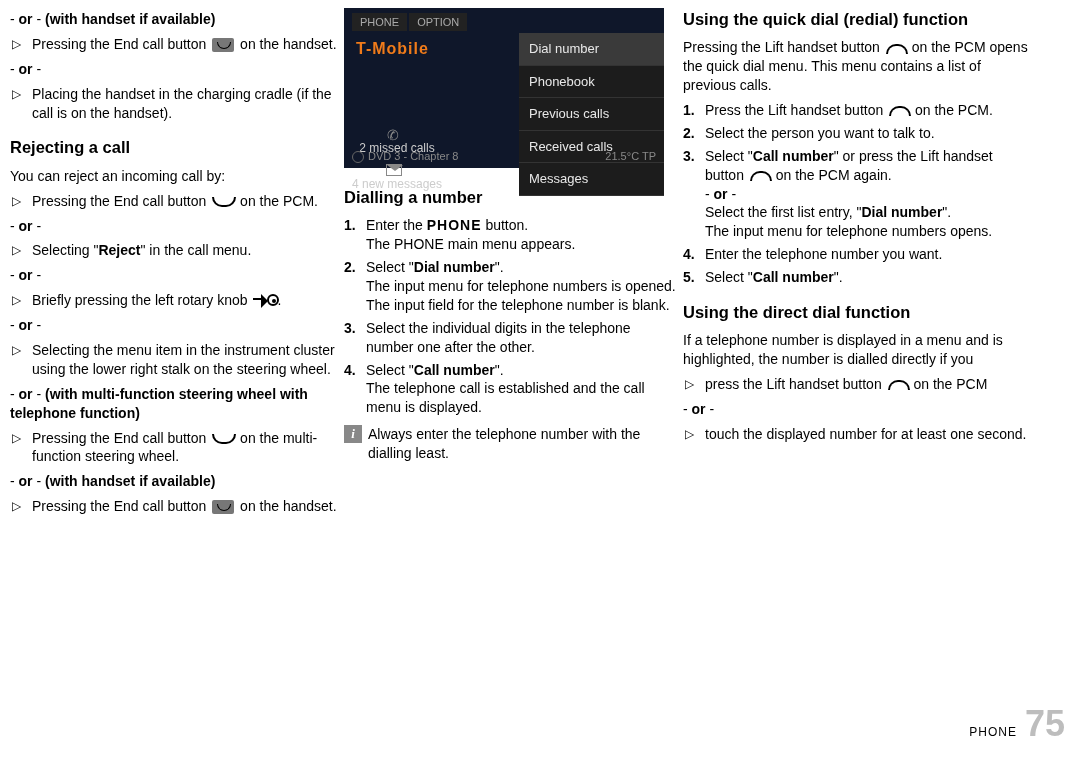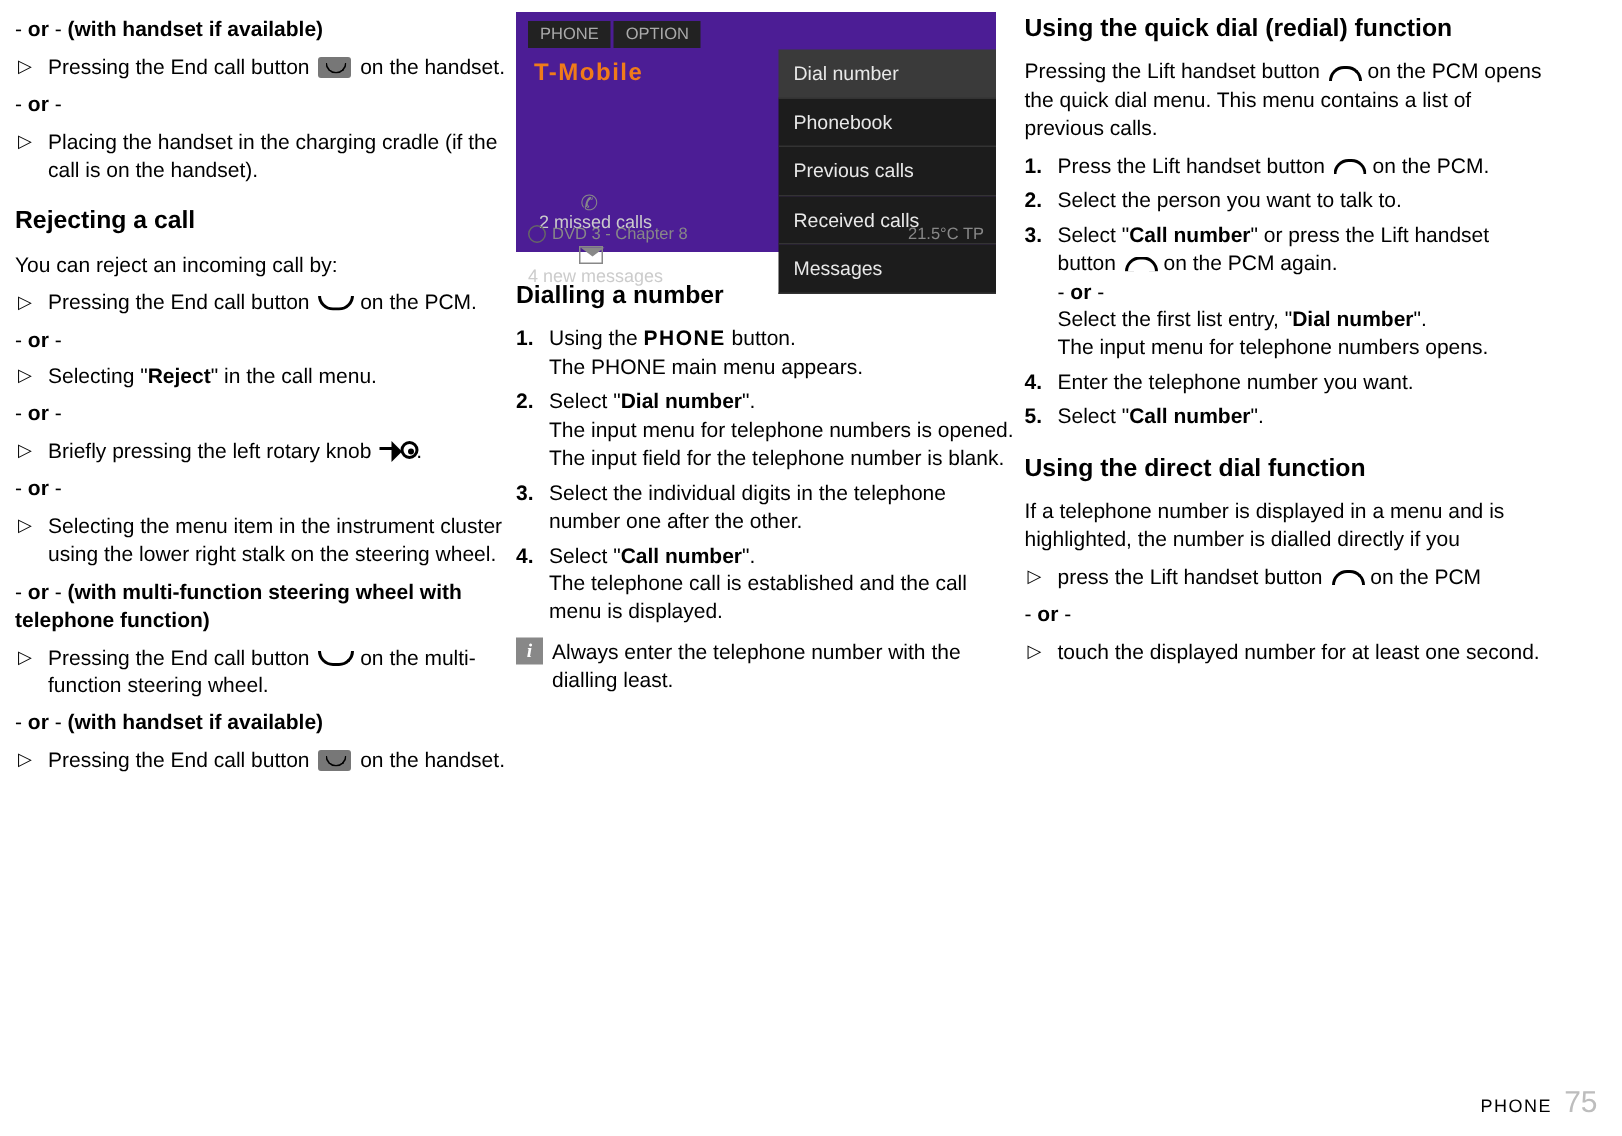--- a/index.html
+++ b/index.html
@@ -48,21 +48,21 @@
   .orline { margin: 2px 0 6px; }
 
   .numlist { list-style: none; padding: 0; }
   .numlist > li { display: flex; margin: 0 0 4px; }
   .numlist > li .n { flex: 0 0 22px; font-weight: bold; }
   .numlist > li .t { flex: 1; }
 
   .screenshot {
     width: 320px;
     height: 160px;
-    background: #4c1d95;
+    background: #0f172a;
     position: relative;
     color: #ccc;
     font-family: Arial, sans-serif;
     font-size: 12px;
     margin-bottom: 18px;
   }
   .ss-tabs { position:absolute; top:6px; left:8px; }
   .ss-tabs span { background:#222; padding:3px 8px; margin-right:2px; font-size:11px; color:#aaa;}
   .ss-carrier { position:absolute; top:30px; left:12px; color:#f07b1a; font-weight:bold; font-size:16px; letter-spacing:1px;}
   .ss-left { position:absolute; top:110px; left:8px; }
@@ -123,21 +123,21 @@
   .icon-knob .c::after{content:"";position:absolute;left:3px;top:3px;width:4px;height:4px;background:#000;border-radius:50%;}
 
   .btn-word{ font-family: "Arial Black", Arial; letter-spacing:1px; font-weight:900;}
   b.strong { font-weight:bold; }
 
   .footer {
     position:absolute; bottom:8px; right:16px;
     display:flex; align-items:baseline; gap:8px;
   }
   .footer .lbl { font-size:12px; letter-spacing:1px;}
-  .footer .pg { font-size:20px; font-weight:400; color:#bdbdbd; }
+  .footer .pg { font-size:36px; font-weight:700; color:#bdbdbd; }
 </style>
 </head>
 <body>
 
 <div class="columns">
 
   <div class="col col1">
     <p class="orline">- <b class="strong">or</b> - <b class="strong">(with handset if available)</b></p>
     <div class="bullet">
       <span class="tri">▷</span>
@@ -221,21 +221,21 @@
       <div class="ss-bottom">
         <span><span class="ss-disc"></span><span>DVD 3 - Chapter 8</span></span>
         <span>21.5°C  TP</span>
       </div>
     </div>
 
     <h2 class="section">Dialling a number</h2>
     <ol class="numlist">
       <li>
           <span class="n">1.</span>
-          <span class="t"><span>Using the </span><span class="btn-word">PHONE</span><span> button.</span><br><span>The PHONE main menu appears.</span></span>
+          <span class="t"><span>Enter the </span><span class="btn-word">PHONE</span><span> button.</span><br><span>The PHONE main menu appears.</span></span>
         </li>
       <li>
           <span class="n">2.</span>
           <span class="t"><span>Select "</span><b class="strong">Dial number</b><span>".</span><br><span>The input menu for telephone numbers is opened. The input field for the telephone number is blank.</span></span>
         </li>
       <li>
           <span class="n">3.</span>
           <span class="t">Select the individual digits in the telephone number one after the other.</span>
         </li>
       <li>

